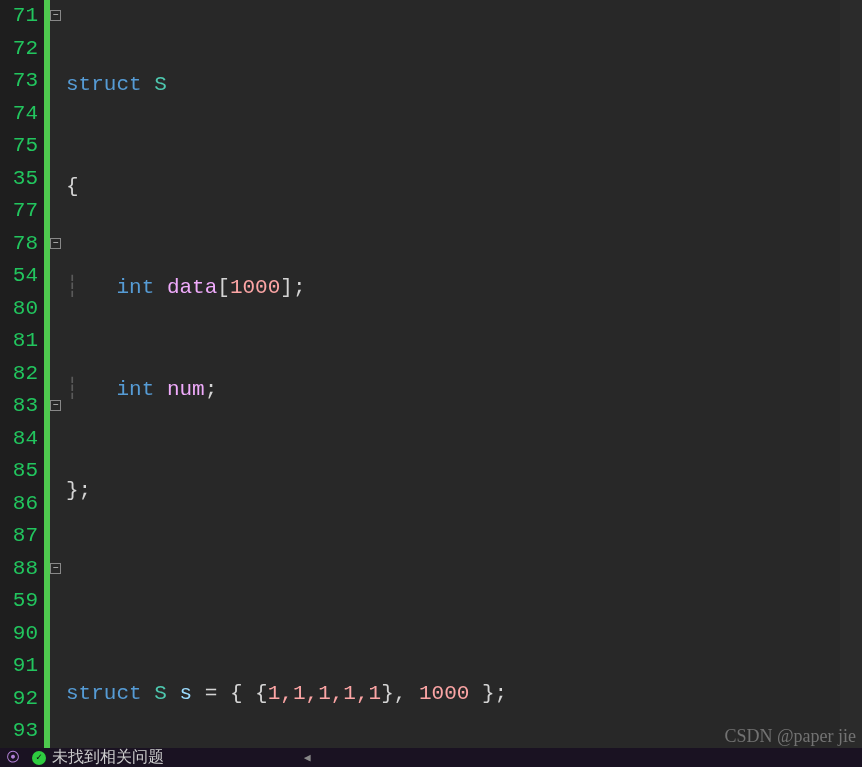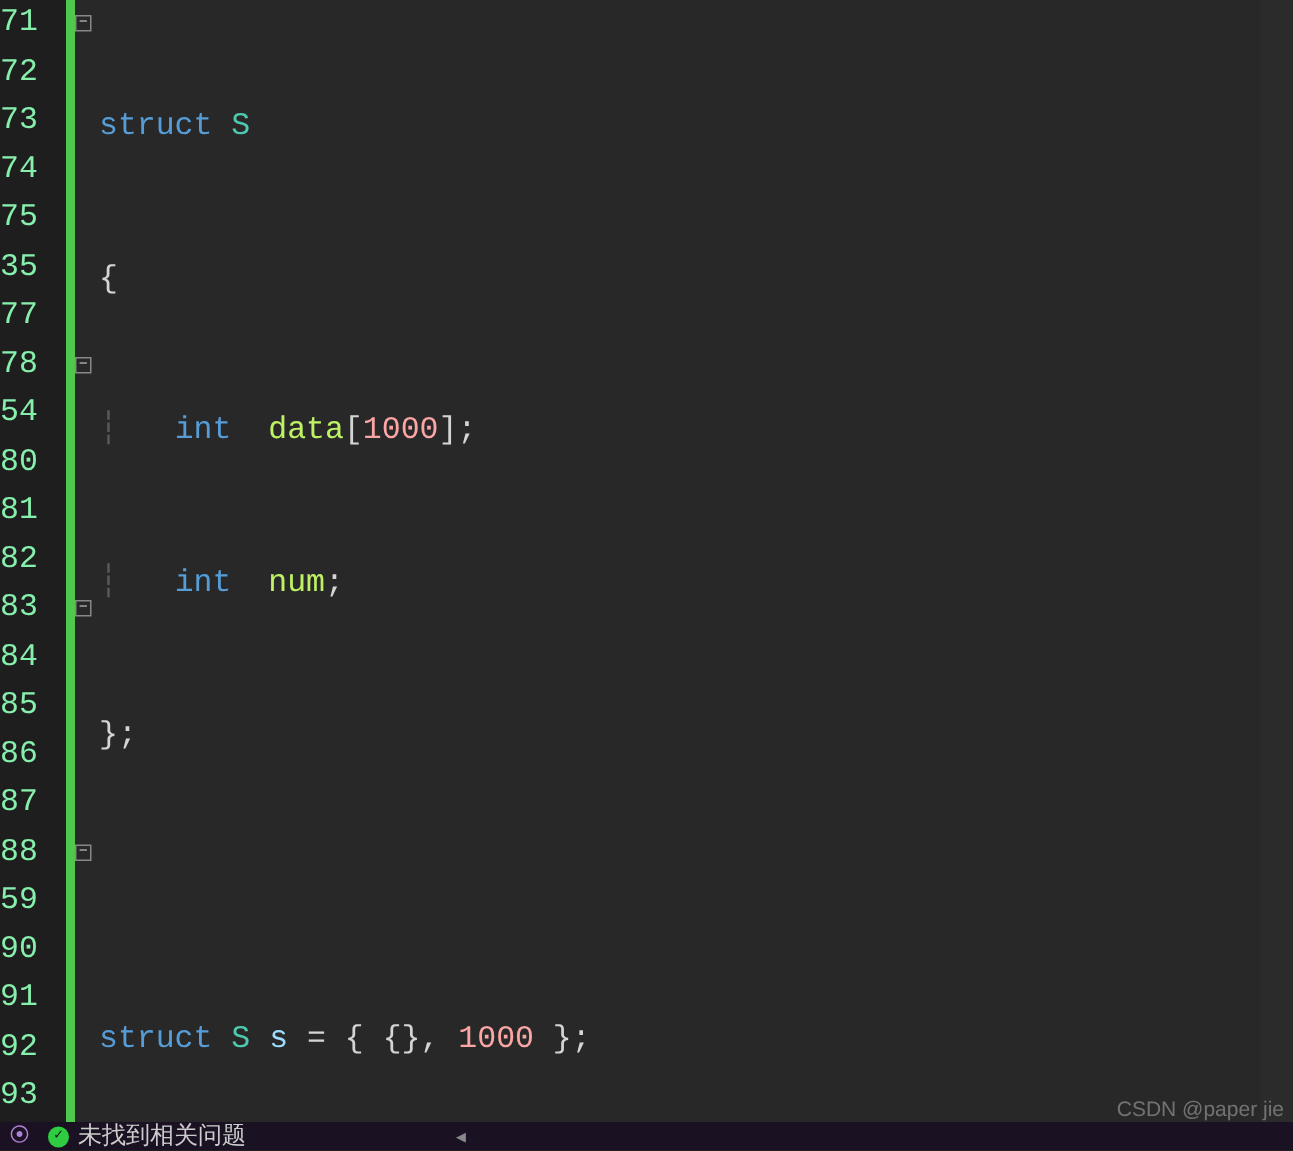--- a/index.html
+++ b/index.html
@@ -13,22 +13,22 @@
   position: relative;
 }
 .editor {
   display: flex;
   height: 748px;
   background: #282828;
 }
 .gutter {
   width: 44px;
   background: #1e1e1e;
-  color: #86efac;
-  text-align: left;
+  color: #22c55e;
+  text-align: right;
   padding-right: 6px;
   user-select: none;
   flex-shrink: 0;
 }
 .gutter .ln { height: 32.5px; line-height: 32.5px; }
 .marker-col {
   width: 6px;
   background: #4ec94e;
   flex-shrink: 0;
 }
@@ -55,21 +55,21 @@
   background: #282828;
   color: #d4d4d4;
   padding-left: 2px;
   white-space: pre;
   position: relative;
   text-align: center;
 }
 .code .line { height: 32.5px; line-height: 32.5px; display: flex; align-items: center; }
 .kw { color: #569cd6; }
 .ty { color: #4ec9b0; }
-.id { color: #bef264; margin-left: 12px; }
+.id { color: #f0abfc; }
 .pn { color: #d4d4d4; }
 .num { color: #fca5a5; }
 .op { color: #d4d4d4; }
 .s  { color: #9cdcfe; }
 .minimap {
   position: absolute;
   right: 0;
   top: 0;
   width: 22px;
   height: 748px;
@@ -109,23 +109,23 @@
 .sb-arrow {
   margin-left: 8px;
   color: #888;
   font-size: 11px;
 }
 .watermark {
   position: absolute;
   right: 6px;
   bottom: 20px;
   color: #bbb;
-  font-size: 14px;
+  font-size: 18px;
   opacity: 0.5;
-  font-family: Liberation Sans, sans-serif;
+  font-family: Liberation Serif, serif;
 }
 .indent { color: #5a5a5a; }
 </style>
 </head>
 <body>
 
 <div class="editor">
   <div class="gutter" id="gutter">
       <div class="ln">71</div>
       <div class="ln">72</div>
@@ -165,21 +165,21 @@
     <div class="line"><span class="pn">{</span></div>
 
     <div class="line"><span class="indent">┆&nbsp;&nbsp;&nbsp;</span><span class="kw">int</span>&nbsp;<span class="id">data</span><span class="pn">[</span><span class="num">1000</span><span class="pn">]</span><span class="pn">;</span></div>
 
     <div class="line"><span class="indent">┆&nbsp;&nbsp;&nbsp;</span><span class="kw">int</span>&nbsp;<span class="id">num</span><span class="pn">;</span></div>
 
     <div class="line"><span class="pn">}</span><span class="pn">;</span></div>
 
     <div class="line"></div>
 
-    <div class="line"><span class="kw">struct</span>&nbsp;<span class="ty">S</span>&nbsp;<span class="s">s</span>&nbsp;<span class="op">=</span>&nbsp;<span class="pn">{</span>&nbsp;<span class="pn">{</span><span class="pn">}</span><span class="pn">,</span>&nbsp;<span class="num">1000</span>&nbsp;<span class="pn">}</span><span class="pn">;</span></div>
+    <div class="line"><span class="kw">struct</span>&nbsp;<span class="ty">S</span>&nbsp;<span class="s">s</span>&nbsp;<span class="op">=</span>&nbsp;<span class="pn">{</span>&nbsp;<span class="pn">{</span><span class="num">1,1,1,1,1</span><span class="pn">}</span><span class="pn">,</span>&nbsp;<span class="num">1000</span>&nbsp;<span class="pn">}</span><span class="pn">;</span></div>
 
     
 
     
 
     
 
     
 
     

